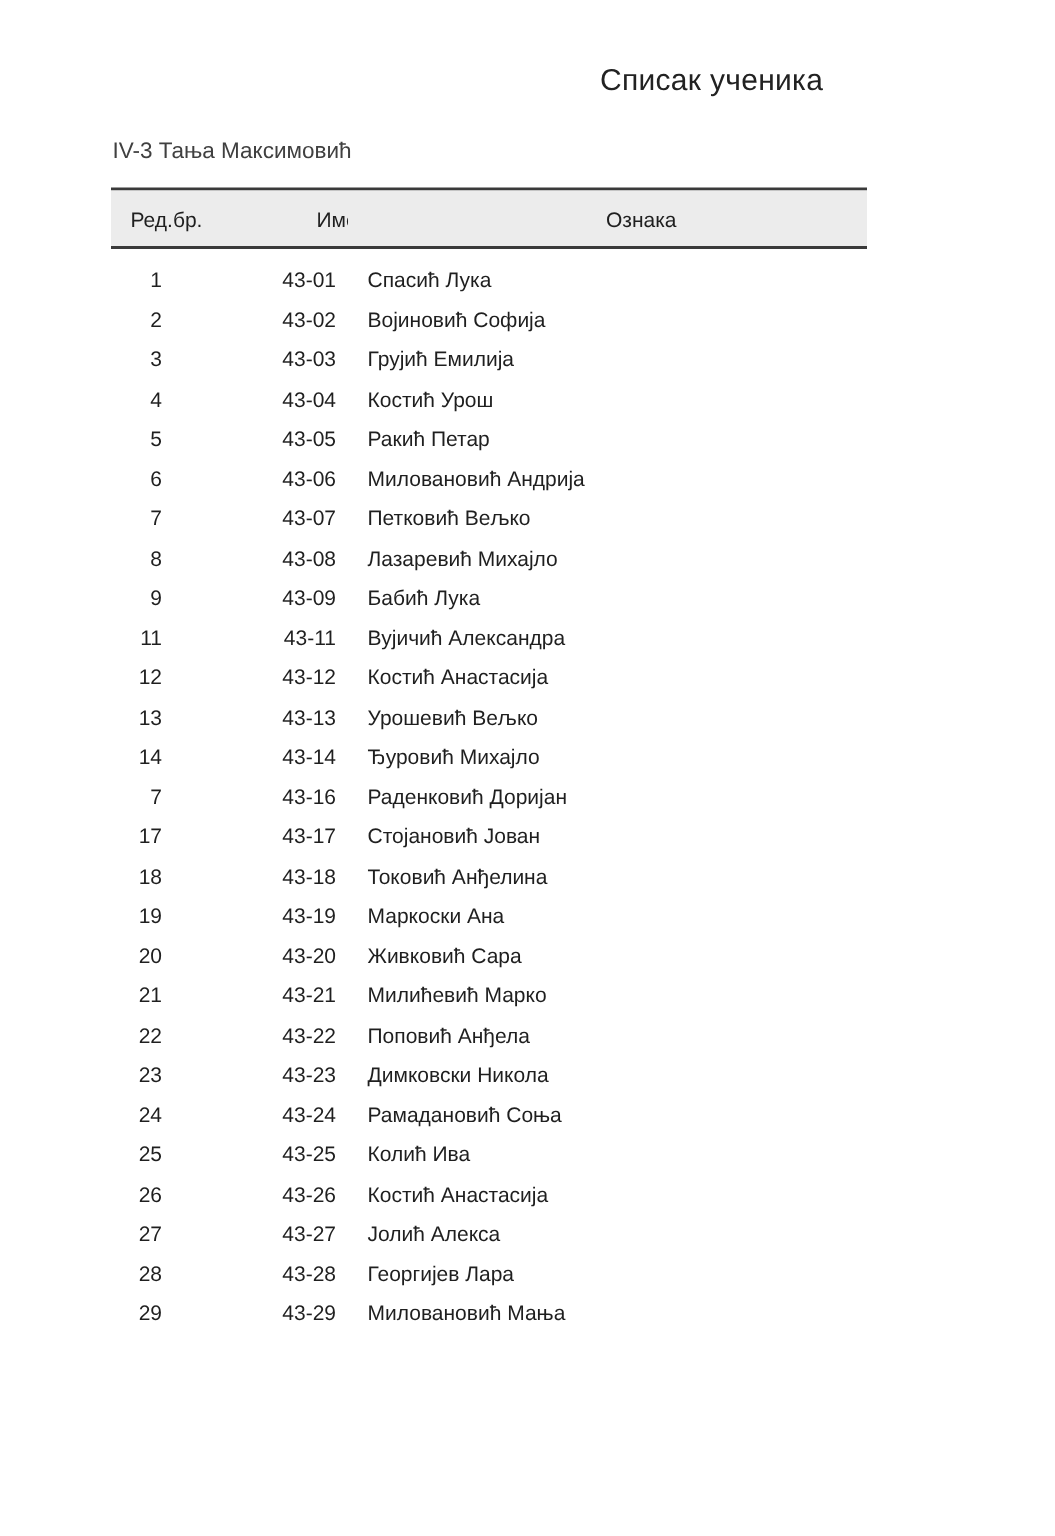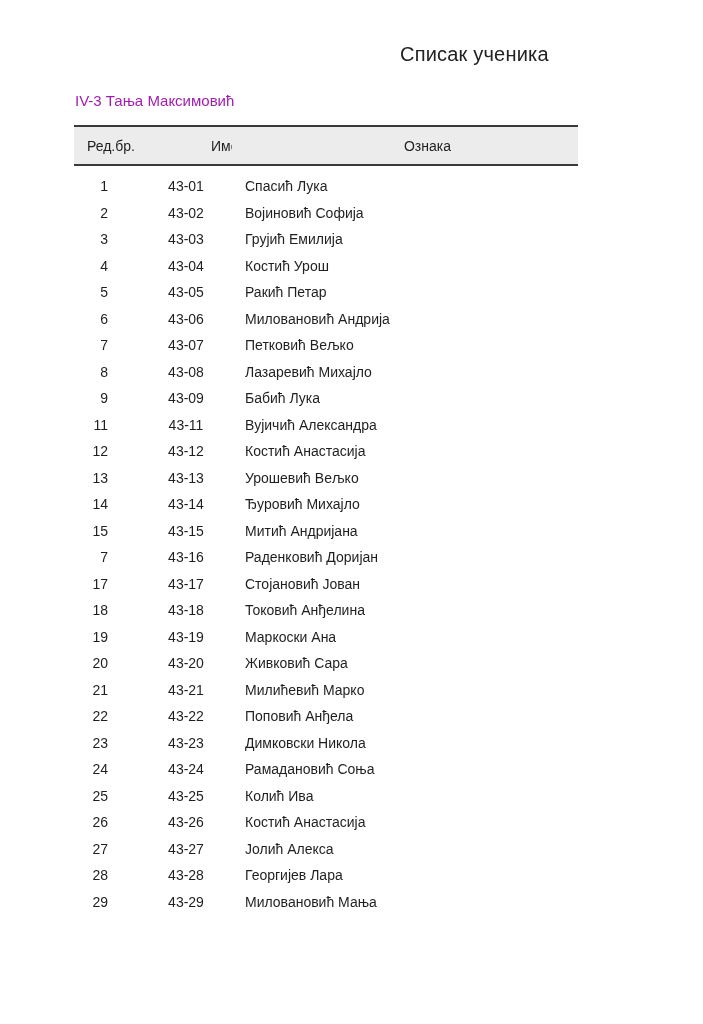--- a/index.html
+++ b/index.html
@@ -31,21 +31,21 @@
     letter-spacing:0.2px;
     color:#222;
     white-space:nowrap;
   }
   .doc-subtitle{
     position:absolute;
     left:75px;
     top:93px;
     font-size:15px;
     line-height:1;
-    color:#a21caf;
+    color:#404040;
     white-space:nowrap;
   }
   .students-table{
     position:absolute;
     left:74px;
     top:125px;
     width:549px;
     border-top:2px solid var(--rule);
     font-size:14px;
   }
@@ -63,21 +63,21 @@
   .th.col-name{padding-left:63px;text-align:left;}
   .tbody{padding-top:7px;}
   .tr{
     display:grid;
     grid-template-columns:74px 84px 1fr;
     height:26.5px;
     line-height:26.5px;
   }
   .td{white-space:nowrap;overflow:hidden;}
   .td.col-num{text-align:right;padding-right:40px;}
-  .td.col-code{text-align:center;padding-right:8px;}
+  .td.col-code{text-align:right;padding-right:8px;}
   .td.col-name{text-align:left;padding-left:13px;}
 </style>
 </head>
 <body>
 
 <div class="page">
 
   <div class="doc-title">Списак ученика</div>
 
   <div class="doc-subtitle">IV-3 Тања Максимовић</div>
@@ -163,25 +163,20 @@
         <div class="td col-code">43-13</div>
         <div class="td col-name">Урошевић Вељко</div>
       </div>
 
       <div class="tr">
         <div class="td col-num">14</div>
         <div class="td col-code">43-14</div>
         <div class="td col-name">Ђуровић Михајло</div>
       </div>
 
-      <div class="tr">
-        <div class="td col-num">15</div>
-        <div class="td col-code">43-15</div>
-        <div class="td col-name">Митић Андријана</div>
-      </div>
 
       <div class="tr">
         <div class="td col-num">7</div>
         <div class="td col-code">43-16</div>
         <div class="td col-name">Раденковић Доријан</div>
       </div>
 
       <div class="tr">
         <div class="td col-num">17</div>
         <div class="td col-code">43-17</div>

